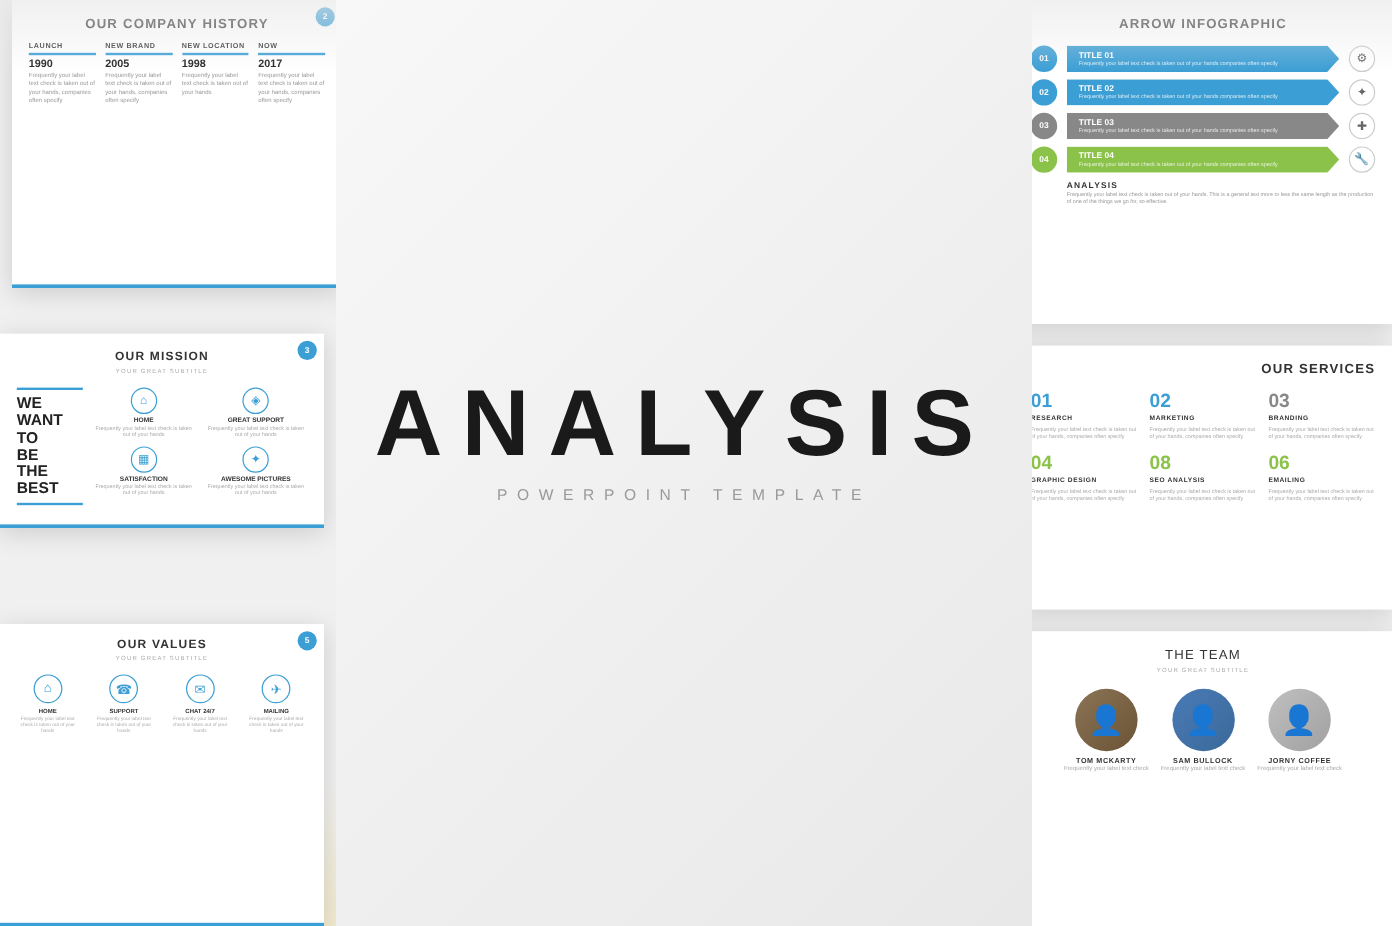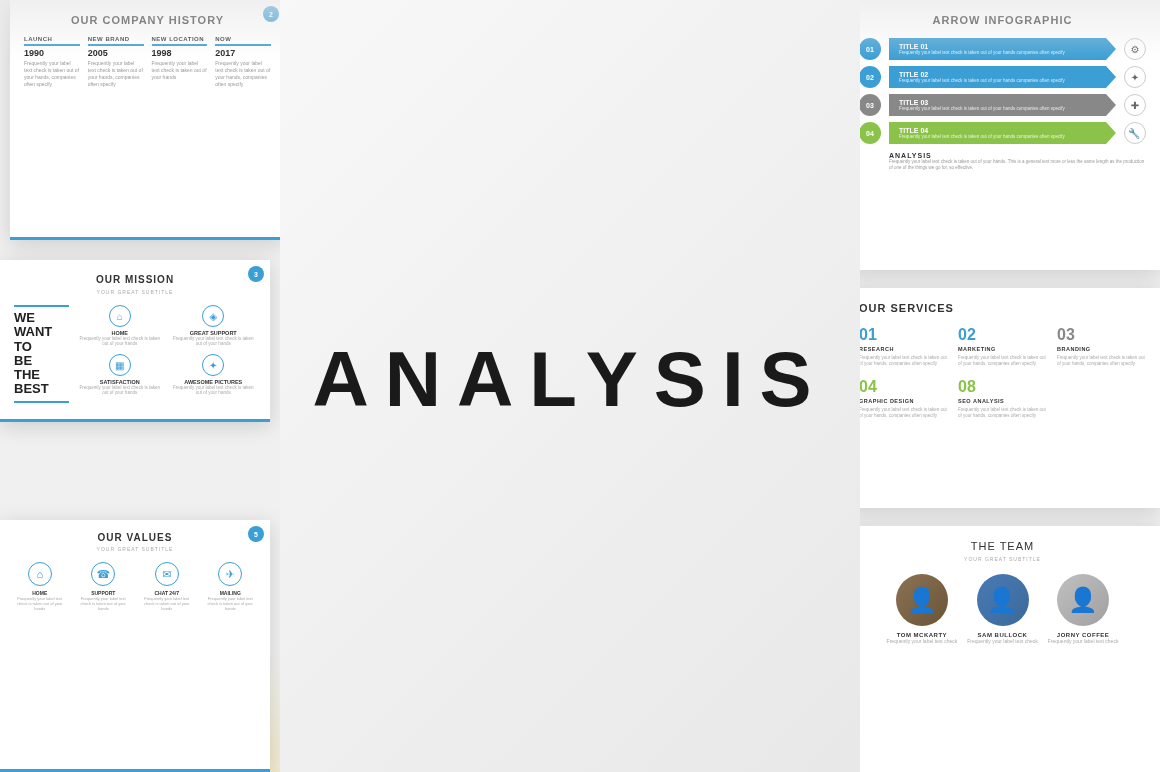--- a/index.html
+++ b/index.html
@@ -67,21 +67,21 @@
     .slide-history {
       left: 10px;
       top: 0px;
       width: 275px;
       height: 240px;
     }
 
     
     .slide-mission {
       left: 0px;
-      top: 260px;
+      top: 278px;
       width: 270px;
       height: 162px;
     }
 
     
     .slide-values {
       left: 0px;
       top: 520px;
       width: 270px;
       height: 252px;
@@ -494,21 +494,21 @@
       color: #999;
       line-height: 1.4;
     }
 
     
     .our-services-inner {
       padding: 14px;
       height: 100%;
     }
     .our-services-inner h2 {
-      text-align: left;
+      text-align: right;
       font-size: 11px;
       font-weight: 700;
       color: #333;
       letter-spacing: 1px;
       margin-bottom: 12px;
     }
     .services-grid {
       display: grid;
       grid-template-columns: 1fr 1fr 1fr;
       gap: 10px;
@@ -849,20 +849,25 @@
       <div class="service-item">
         <div class="num num-green">04</div>
         <div class="s-label">GRAPHIC DESIGN</div>
         <div class="s-desc">Frequently your label text check is taken out of your hands, companies often specify</div>
       </div>
       <div class="service-item">
         <div class="num num-green">08</div>
         <div class="s-label">SEO ANALYSIS</div>
         <div class="s-desc">Frequently your label text check is taken out of your hands, companies often specify</div>
       </div>
+      <div class="service-item">
+        <div class="num num-green">06</div>
+        <div class="s-label">EMAILING</div>
+        <div class="s-desc">Frequently your label text check is taken out of your hands, companies often specify</div>
+      </div>
     </div>
   </div>
 </div>
 
 <div class="slide-thumb slide-team">
   <div class="team-inner">
     <h2>THE TEAM</h2>
     <div class="sub">YOUR GREAT SUBTITLE</div>
     <div class="team-members">
       <div class="team-member">
@@ -885,13 +890,14 @@
         </div>
         <div class="member-name">JORNY COFFEE</div>
         <div class="member-title">Frequently your label text check</div>
       </div>
     </div>
   </div>
 </div>
 
 <div class="center-area">
   <div class="business-title">ANALYSIS</div>
+  <div class="powerpoint-subtitle">POWERPOINT TEMPLATE</div>
 </div>
 
 </body></html>

